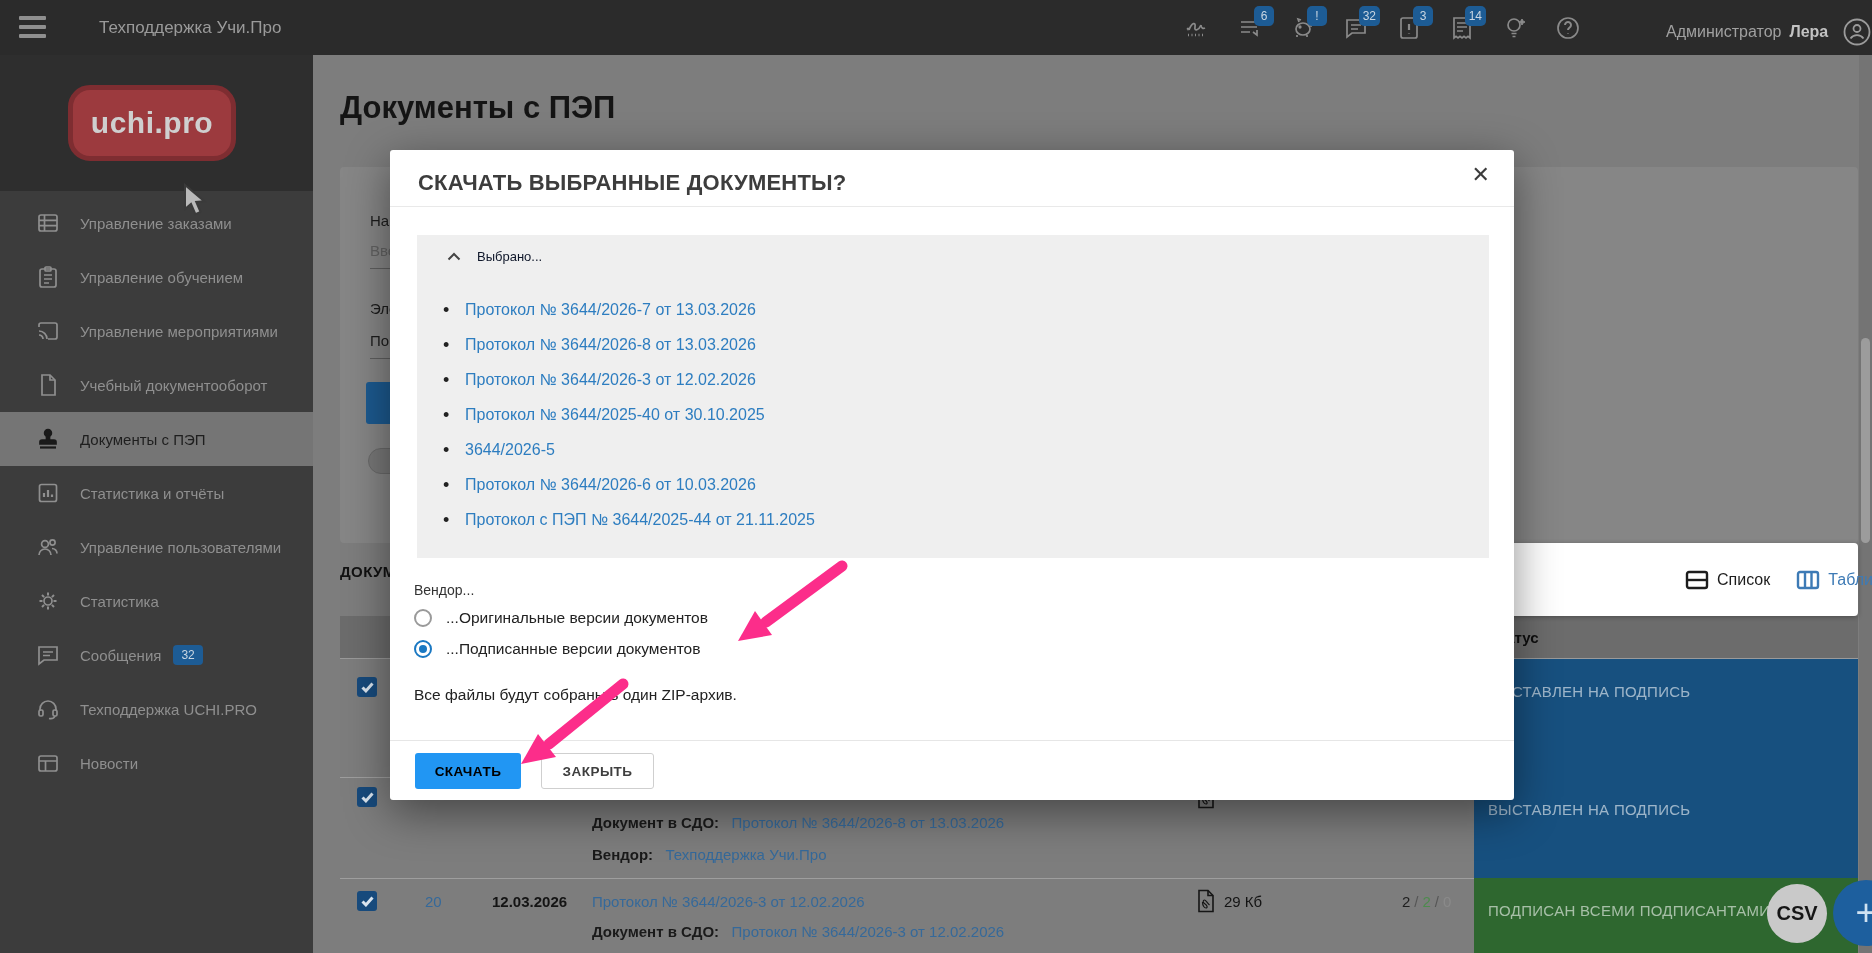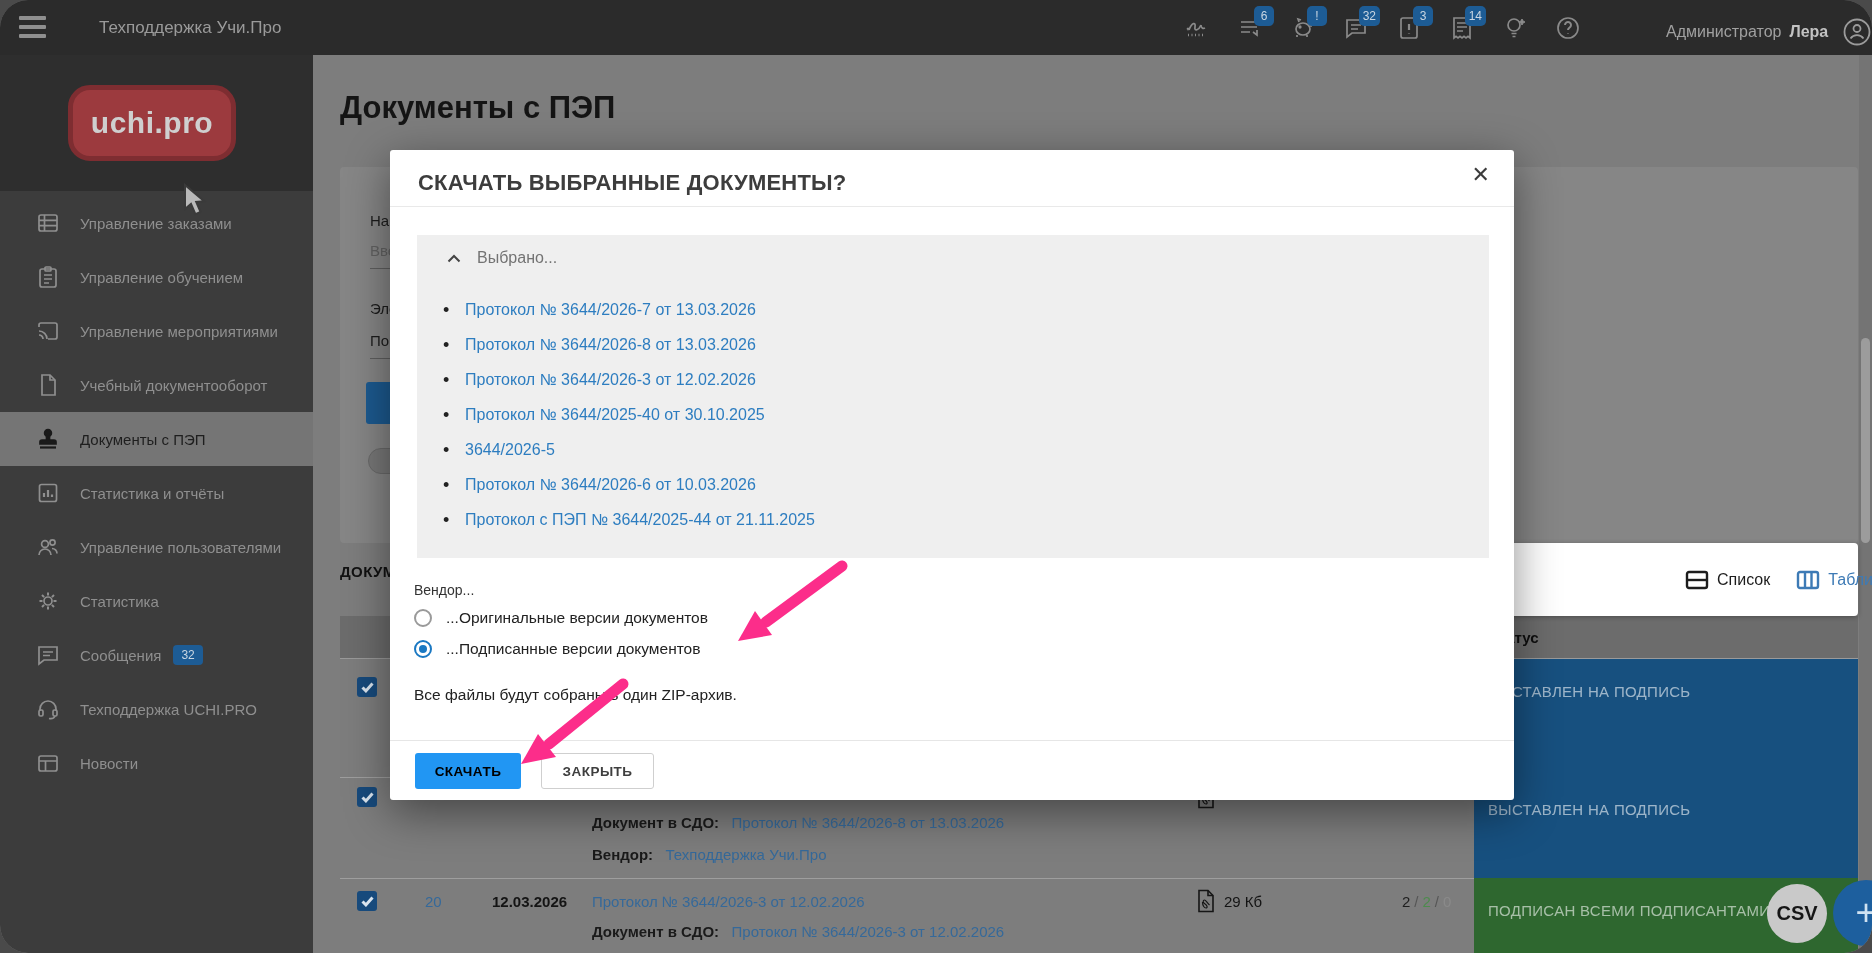--- a/index.html
+++ b/index.html
@@ -1,18 +1,18 @@
 <!DOCTYPE html>
 <html><head>
 <meta charset="utf-8">
 <style>
   html,body{margin:0;padding:0;background:#4a4a4a;}
   *{box-sizing:border-box;}
   .stage{position:relative;width:1872px;height:953px;overflow:hidden;
-         font-family:"Liberation Sans",sans-serif;background:#7d7d7d;border-radius:28px;}
+         font-family:"Liberation Sans",sans-serif;background:#7d7d7d;}
   .abs{position:absolute;}
 
   
   .topbar{position:absolute;left:0;top:0;width:1872px;height:55px;background:#2b2b2b;z-index:10;}
   .hamburger{position:absolute;left:19px;top:16px;width:27px;height:22px;display:flex;flex-direction:column;justify-content:space-between;cursor:pointer;}
   .hamburger i{display:block;height:4px;background:#8f8f8f;border-radius:1px;}
   .appTitle{position:absolute;left:99px;top:0;height:55px;display:flex;align-items:center;color:#9a9a9a;font-size:17px;}
   .ticons{position:absolute;left:1182px;top:0;height:55px;display:flex;align-items:center;gap:23px;}
   .ticon{position:relative;width:30px;height:30px;display:flex;align-items:center;justify-content:center;cursor:pointer;}
   .ticon svg{stroke:#8a8a8a;fill:none;stroke-width:1.7;}
@@ -90,21 +90,21 @@
   .scrollThumb{position:absolute;left:2px;top:283px;width:9px;height:205px;background:#9c9c9c;border-radius:5px;cursor:pointer;}
 
   
   .modal{position:absolute;left:390px;top:150px;width:1124px;height:650px;background:#ffffff;border-radius:3px;
          box-shadow:0 12px 45px rgba(0,0,0,.45);z-index:50;}
   .mTitle{position:absolute;left:28px;top:20px;font-size:22px;font-weight:600;color:#3d3d3d;letter-spacing:.2px;}
   .mClose{position:absolute;right:24px;top:14px;font-size:22px;color:#3c3c3c;cursor:pointer;line-height:1;}
   .mHdrLine{position:absolute;left:0;top:56px;width:1124px;height:1px;background:#e9e9e9;}
   .mPanel{position:absolute;left:27px;top:85px;width:1072px;height:323px;background:#efefef;}
   .selRow{position:absolute;left:30px;top:14px;display:flex;align-items:center;gap:16px;cursor:pointer;}
-  .selRow span{font-size:16px;color:#737373;}
+  .selRow span{font-size:13px;color:#0f172a;}
   .docList{position:absolute;left:26px;top:64px;list-style:none;margin:0;padding:0;}
   .docList li{display:flex;align-items:center;height:22px;margin-bottom:13px;}
   .blt{color:#222;font-size:18px;width:22px;}
   .doclink{color:#2d7dc0;font-size:16px;text-decoration:none;cursor:pointer;}
   .dlPrompt{position:absolute;left:24px;top:432px;font-size:14px;color:#333;}
   .radioRow{position:absolute;left:24px;display:flex;align-items:center;gap:14px;cursor:pointer;}
   .rdot{width:18px;height:18px;border-radius:50%;border:2px solid #9a9a9a;background:#fff;position:relative;flex:0 0 auto;}
   .rdot.on{border-color:#1a78c2;}
   .rdot.on::after{content:"";position:absolute;left:3px;top:3px;width:8px;height:8px;border-radius:50%;background:#1a78c2;}
   .rlabel{font-size:15.5px;color:#222;}

